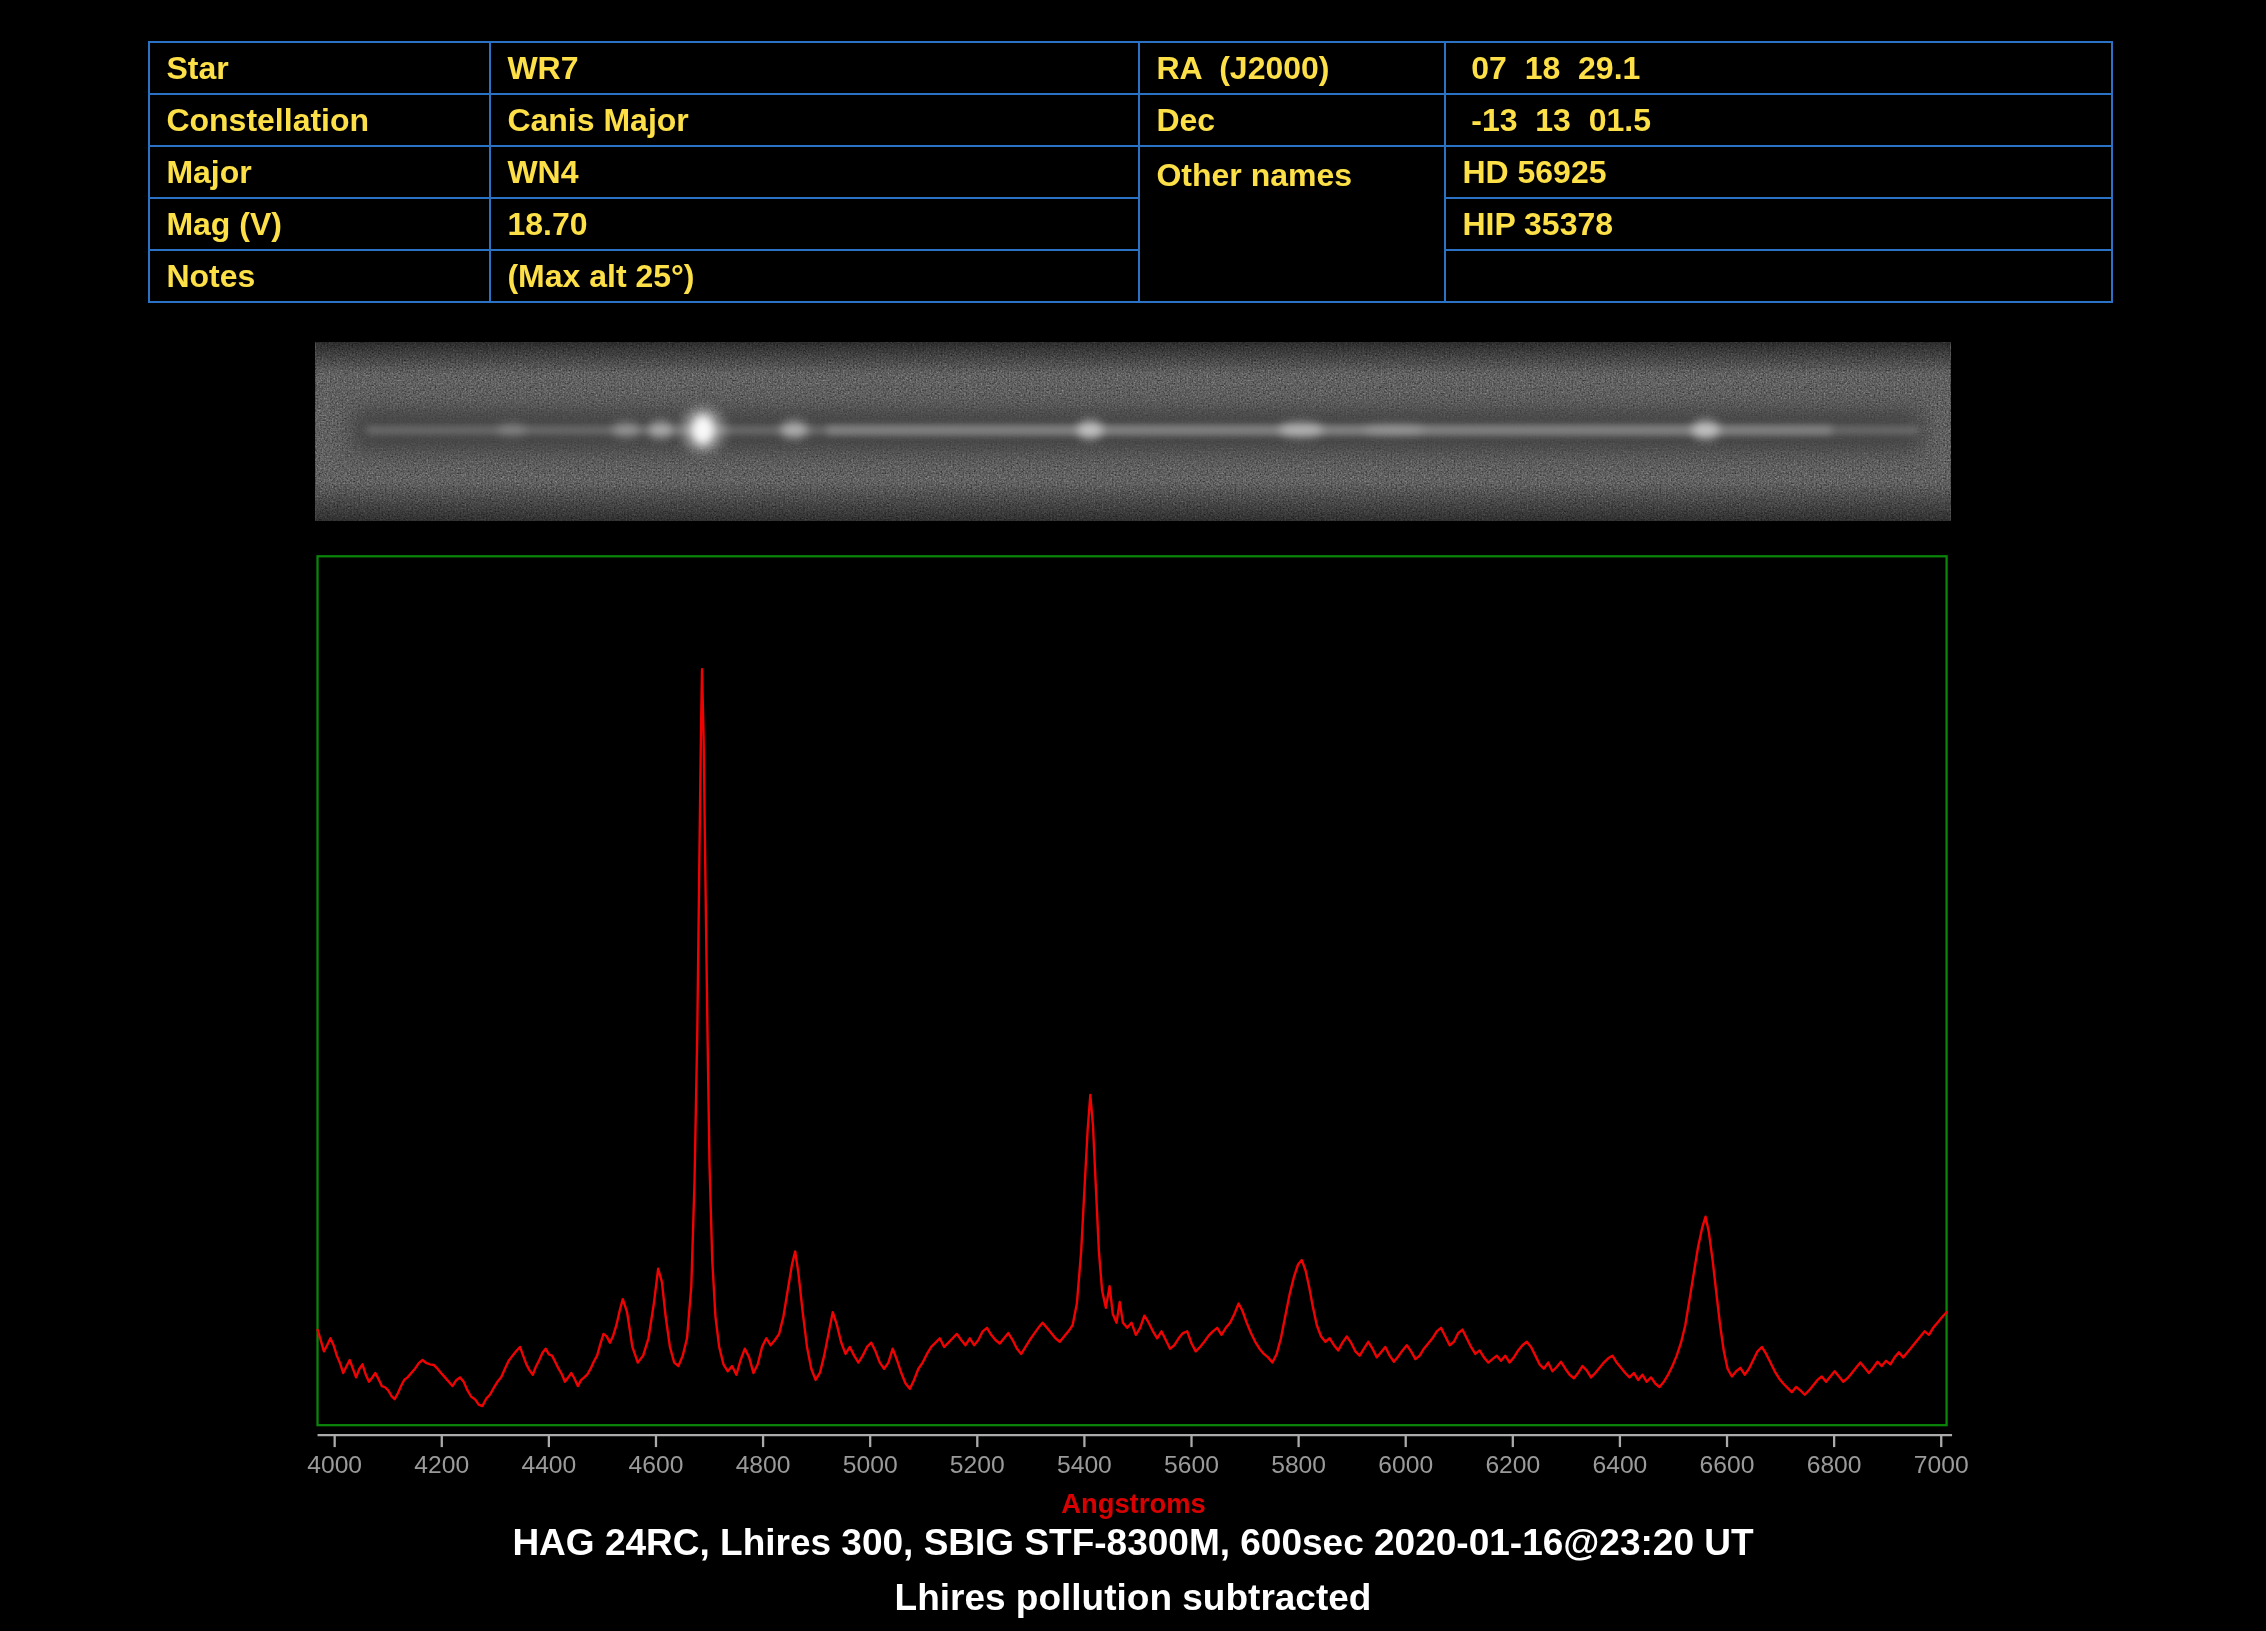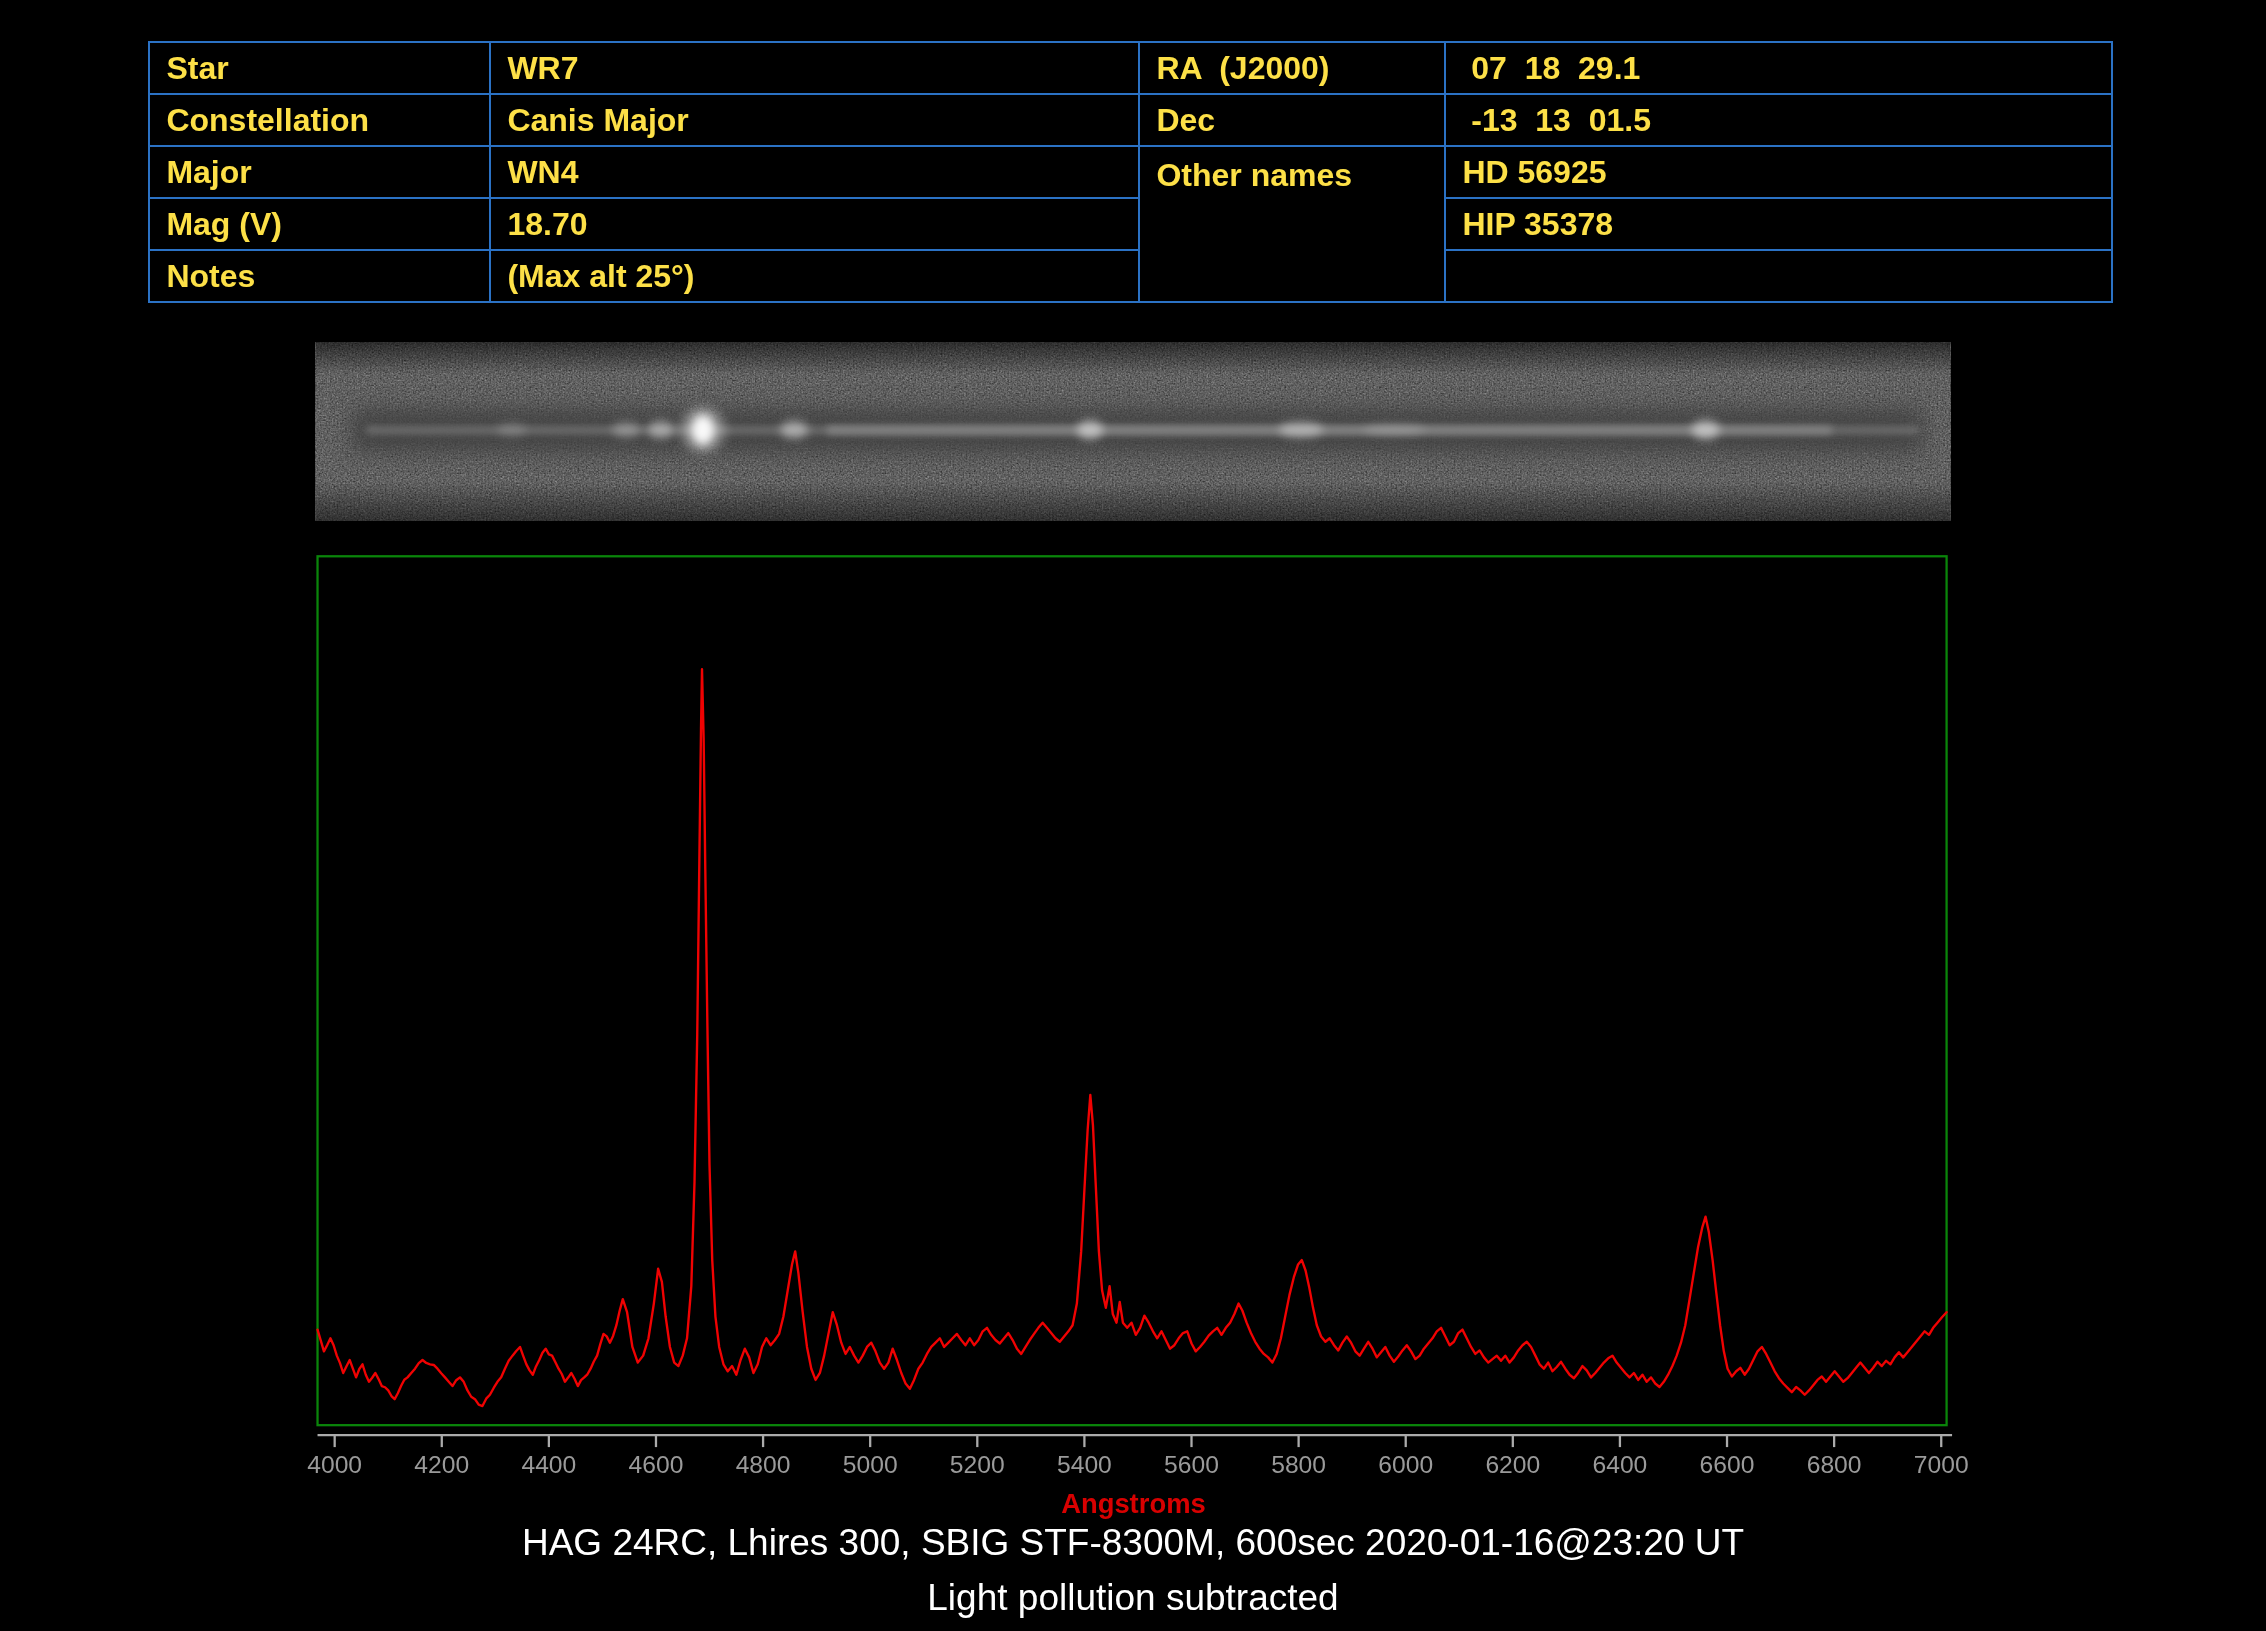--- a/index.html
+++ b/index.html
@@ -15,21 +15,21 @@
   .info-table td.top{vertical-align:top;padding-top:10px;}
   
   .strip-wrap{position:absolute;left:315px;top:342px;width:1636px;height:179px;}
   
   .plot-wrap{position:absolute;left:302px;top:548px;width:1672px;height:996px;}
   .plot-wrap svg text{font-family:"Liberation Sans",sans-serif;}
   .tick-label{fill:#9a9a9a;font-size:27px;}
   .axis-title{fill:#d80000;font-size:30px;font-weight:bold;}
   
   .caption{position:absolute;left:0;width:2266px;text-align:center;
-           color:#fff;font-size:37px;font-weight:normal;}
+           color:#fff;font-size:37px;font-weight:bold;}
   .caption1{top:1522px;}
   .caption2{top:1577px;}
 </style>
 </head>
 <body>
 
 <table class="info-table">
   <colgroup>
     <col style="width:341px">
       <col style="width:649px">
@@ -151,14 +151,14 @@
         <text x="1442.4621959237345" y="1012" text-anchor="middle" class="tick-label">6400</text>
         <text x="1559.6877054569363" y="1012" text-anchor="middle" class="tick-label">6600</text>
         <text x="1676.913214990138" y="1012" text-anchor="middle" class="tick-label">6800</text>
         <text x="1794.13872452334" y="1012" text-anchor="middle" class="tick-label">7000</text>
       </g>
     <text class="axis-title" x="910" y="1056" text-anchor="middle">Angstroms</text>
   </svg>
 </div>
 
 <div class="caption caption1">HAG 24RC, Lhires 300, SBIG STF-8300M, 600sec 2020-01-16@23:20 UT</div>
-<div class="caption caption2">Light pollution subtracted</div>
+<div class="caption caption2">Lhires pollution subtracted</div>
 
 
 </body></html>

